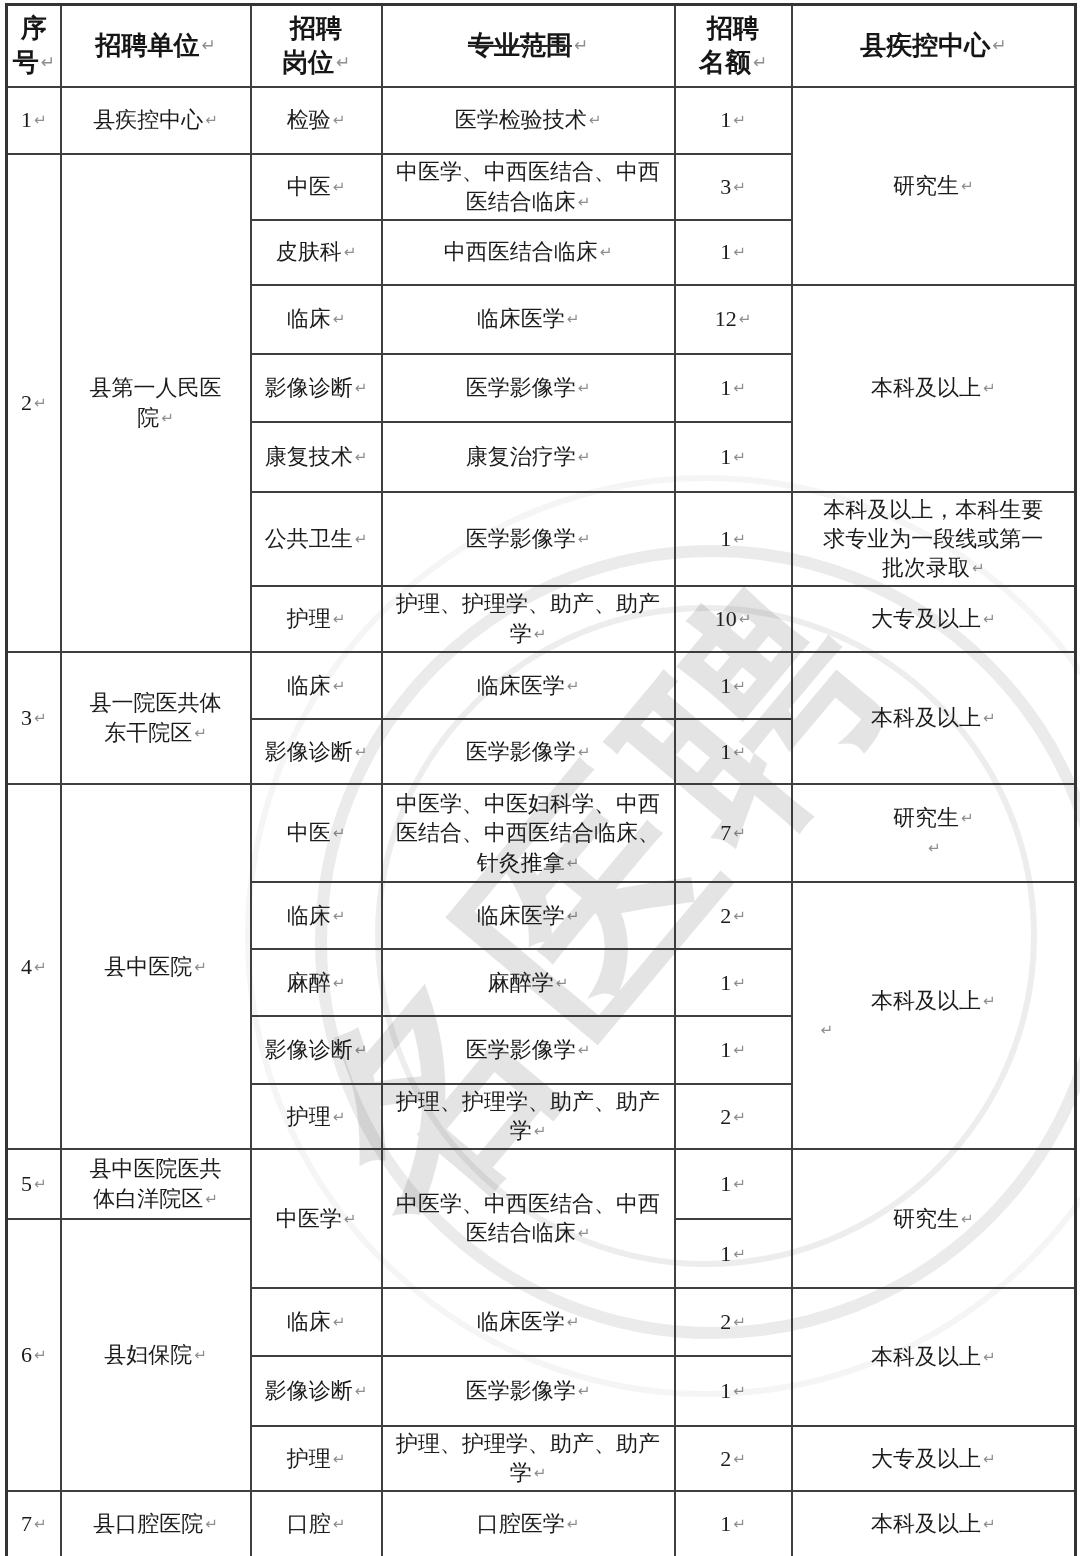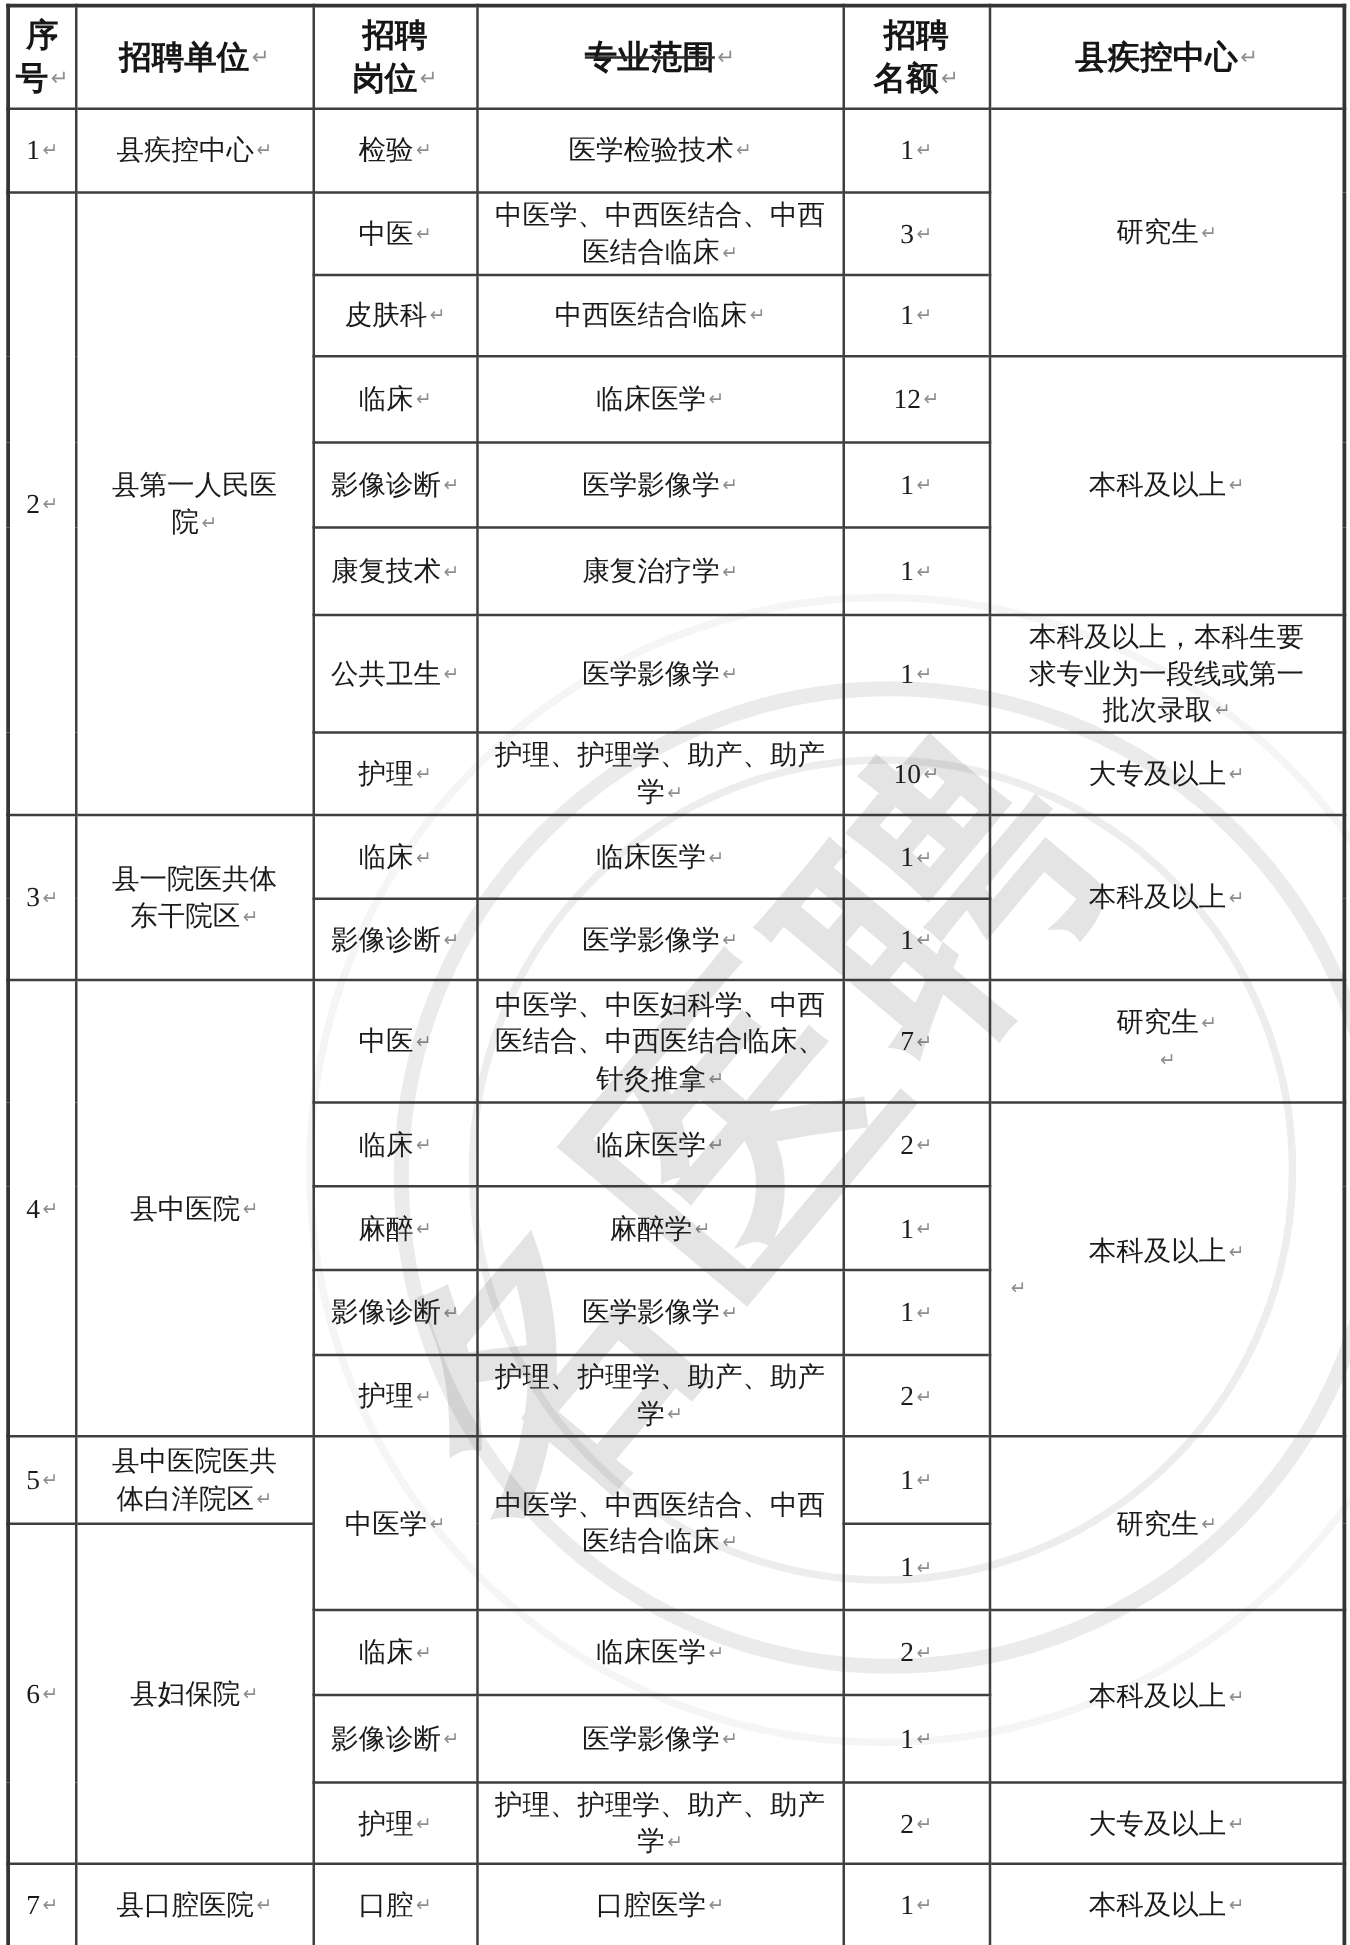--- a/index.html
+++ b/index.html
@@ -25,21 +25,21 @@
     text-align:center;vertical-align:middle;
     font-size:22px;line-height:1.34;font-weight:400;
     padding:2px 6px;overflow:hidden;
   }
   th{
     font-family:"Liberation Sans","DejaVu Sans",sans-serif;
     font-weight:700;font-size:26px;line-height:1.3;padding:2px 2px;color:#161616;
   }
   td.unit{padding:2px 28px;}
   td.major{padding:2px 6px;text-align:center;}
-  td.edu{padding:2px 8px;}
+  td.edu{padding:2px 20px;}
   td.edu.tight{padding:2px 22px;text-align:center;}
   .blk{display:block;}
   .pmark{
     color:#8e8e8e;font-size:15px;margin-left:2px;
     font-family:"DejaVu Sans",sans-serif;font-weight:400;
     position:relative;top:-2px;
   }
   th .pmark{font-size:17px;top:-3px;}
   .strike{text-decoration:line-through;text-decoration-thickness:2px;text-decoration-color:#2c2c2c;}
   .cline{display:block;}

